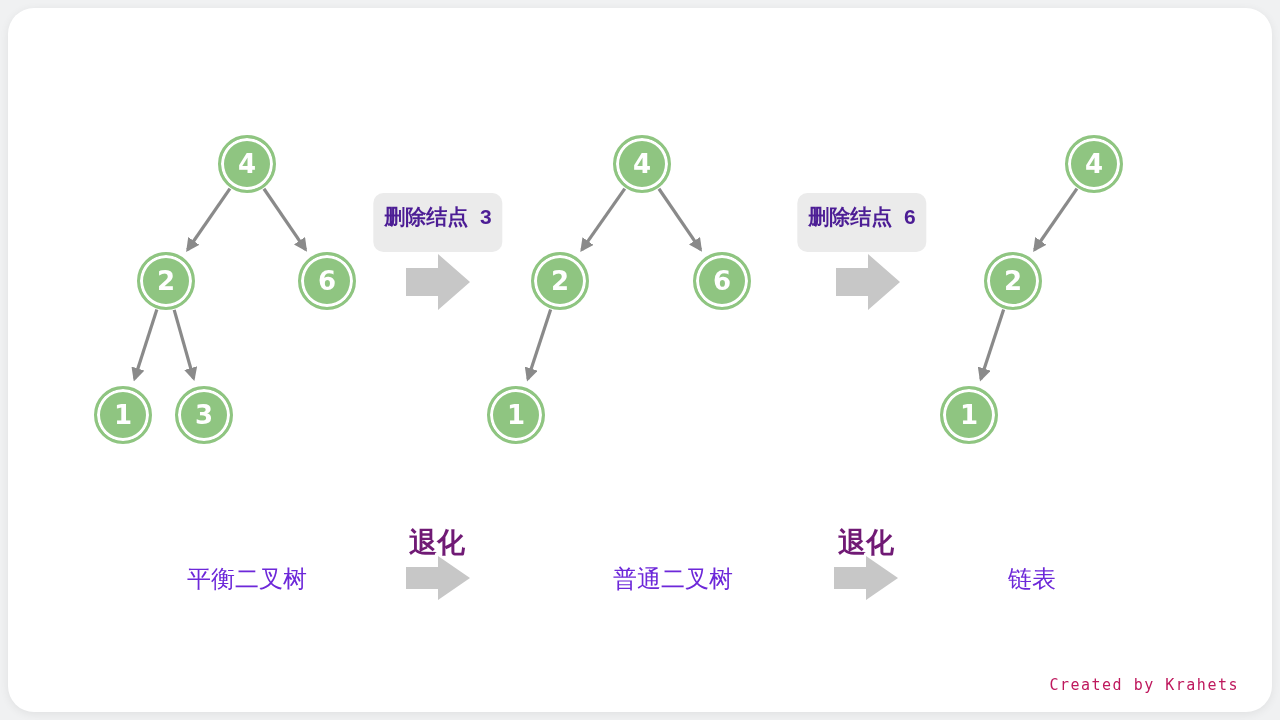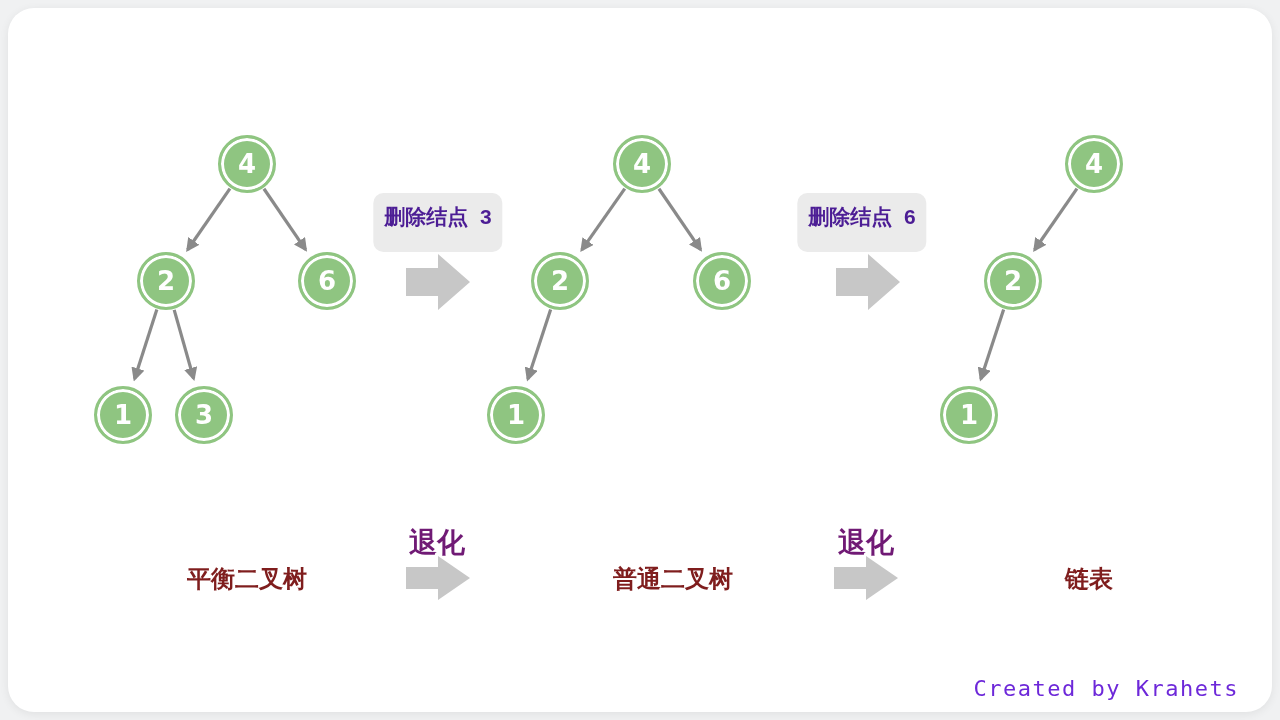--- a/index.html
+++ b/index.html
@@ -39,29 +39,29 @@
   .arrow-b1{left:406px;top:556px;}
   .arrow-b2{left:834px;top:556px;}
   .degrade-label{
     position:absolute;top:504px;transform:translateX(-50%);
     font-size:28px;font-weight:bold;color:#701a75;margin-top:20px;
   }
   .degrade-1{left:437px;}
   .degrade-2{left:866px;}
   .stage-label{
     position:absolute;top:563px;transform:translateX(-50%);
-    font-size:24px;font-weight:bold;color:#7f1d1d;white-space:nowrap;
+    font-size:24px;font-weight:normal;color:#6d28d9;white-space:nowrap;
   }
   .stage-1{left:247px;}
   .stage-2{left:641px;margin-left:32px;}
-  .stage-3{left:1089px;}
+  .stage-3{left:1032px;}
   .credit{
     position:absolute;right:41px;top:676px;
     font-family:"DejaVu Sans Mono","Liberation Mono",monospace;
-    font-size:22px;letter-spacing:1.5px;color:#6d28d9;
+    font-size:15px;letter-spacing:1.5px;color:#be185d;
   }
 </style>
 </head>
 <body>
 
 <div class="card"></div>
 
 <svg id="edge-layer">
   <defs>
     <marker id="arrowhead" viewBox="0 0 10 10" refX="8" refY="5" markerWidth="4.2" markerHeight="4.2" orient="auto-start-reverse">

